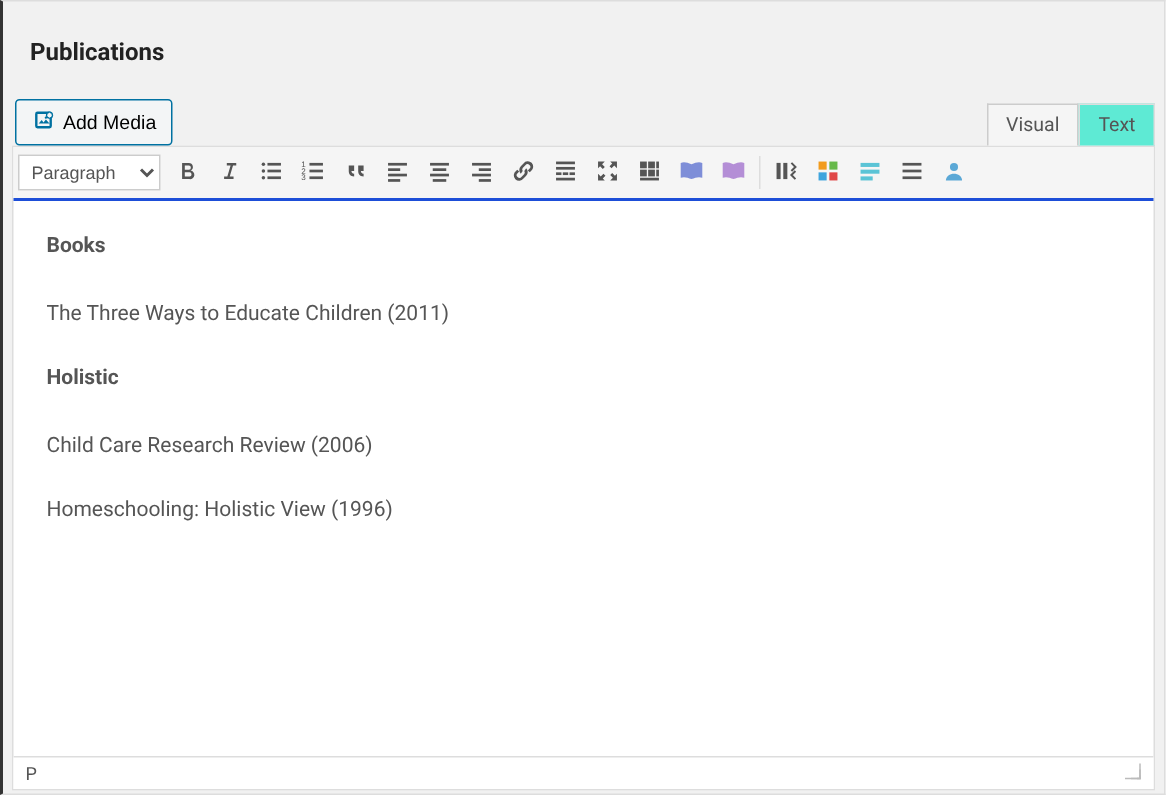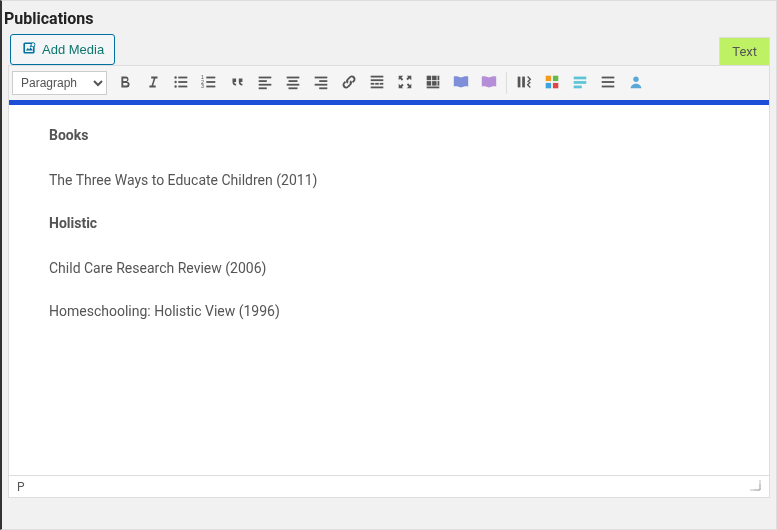--- a/index.html
+++ b/index.html
@@ -12,73 +12,73 @@
     overflow: hidden;
     border-left: 2px solid #333;
     border-top: 1px solid #ddd;
     border-right: 1px solid #ddd;
     border-bottom: 1px solid #ddd;
   }
   .header {
     padding: 8px 0 6px 2px;
   }
   .header h2 {
-    margin: 0;
+    margin: 16px;
     font-size: 16px;
     font-weight: 700;
     color: #222;
   }
   .top-row {
     display: flex;
     justify-content: space-between;
     align-items: flex-end;
     padding: 0 6px 0 6px;
   }
   .add-media-btn {
     display: inline-flex;
     align-items: center;
     gap: 5px;
     border: 1px solid #0071a1;
     border-radius: 3px;
     background: #f3f5f6;
-    color: #0f766e;
+    color: #000000;
     font-size: 13px;
     padding: 5px 10px;
     cursor: pointer;
     margin: 0 0 0 2px;
   }
   .add-media-btn svg { width: 16px; height: 16px; }
   .tabs {
     display: flex;
     align-items: flex-end;
   }
   .tab {
     padding: 6px 12px;
     font-size: 13px;
     color: #555;
     border: 1px solid #ddd;
     border-bottom: none;
-    background: #bef264;
+    background: #5eead4;
     cursor: pointer;
   }
   .tab.active {
     background: #f5f5f5;
     border-color: #ccc;
     color: #555;
   }
   .editor-wrap {
     margin: 0 6px 6px 6px;
     border: 1px solid #ddd;
     background: #fff;
   }
   .toolbar {
     display: flex;
     align-items: center;
     gap: 2px;
-    border-bottom: 5px solid #1d4ed8;
+    border-bottom: 2px solid #1d4ed8;
     background: #f5f5f5;
     padding: 4px 3px;
     flex-wrap: wrap;
   }
   .format-select {
     width: 95px;
     height: 24px;
     border: 1px solid #ccc;
     background: #fff;
     font-size: 12px;
@@ -100,21 +100,21 @@
   .tbtn svg { width: 18px; height: 18px; fill: #555; }
   .sep {
     width: 1px;
     height: 22px;
     background: #ddd;
     margin: 0 2px;
   }
   .content-area {
     height: 370px;
     overflow: auto;
-    padding: 20px 40px;
+    padding: 20px 22px;
     font-size: 14px;
     color: #555;
     line-height: 1.5;
   }
   .content-area p { margin: 0 0 22px 0; }
   .content-area .heading { font-weight: 700; color: #555; margin-bottom: 24px; }
   .statusbar {
     border-top: 1px solid #ddd;
     background: #fff;
     padding: 3px 8px;
@@ -139,20 +139,21 @@
       <svg viewBox="0 0 20 20">
           <path fill="#0071a1" d="M5 3a2 2 0 0 0-2 2v10a2 2 0 0 0 2 2h10a2 2 0 0 0 2-2V5a2 2 0 0 0-2-2H5zm0 2h10v10H5V5zm7 2a1 1 0 1 0 0 2 1 1 0 0 0 0-2zM6 13l2.5-3 1.5 2 2-2.5L15 13H6z"></path>
           <circle cx="15" cy="6" r="3" fill="#0071a1"></circle>
           <path fill="#f3f5f6" d="M14 5h2v2h-2z M15 4v4" stroke="#f3f5f6" stroke-width="1"></path>
           <path d="M15 4.2v3.6M13.2 6h3.6" stroke="#f3f5f6" stroke-width="1.3"></path>
         </svg>
     </span>
     <span>Add Media</span>
   </button>
   <div class="tabs">
+    <div class="tab active">Visual</div>
     <div class="tab">Text</div>
   </div>
 </div>
 
 <div class="editor-wrap">
   <div class="toolbar">
     <select class="format-select">
       <option>Paragraph</option>
     </select>
     <button class="tbtn">

